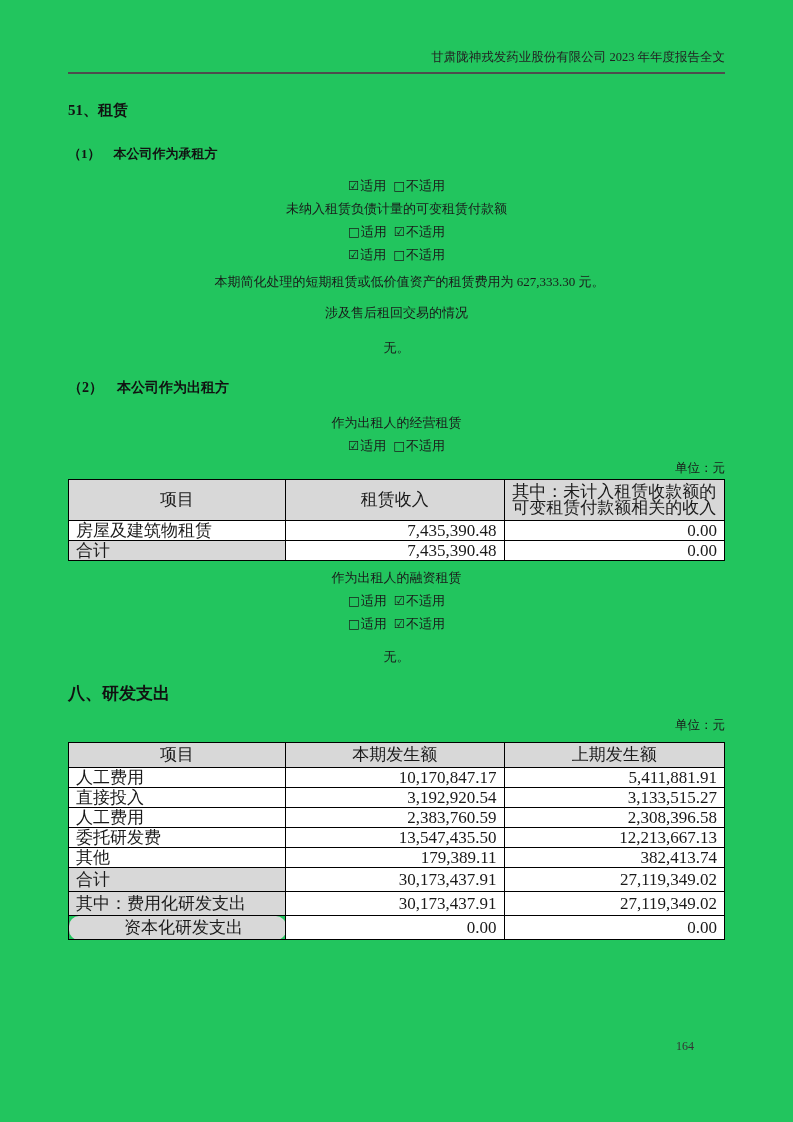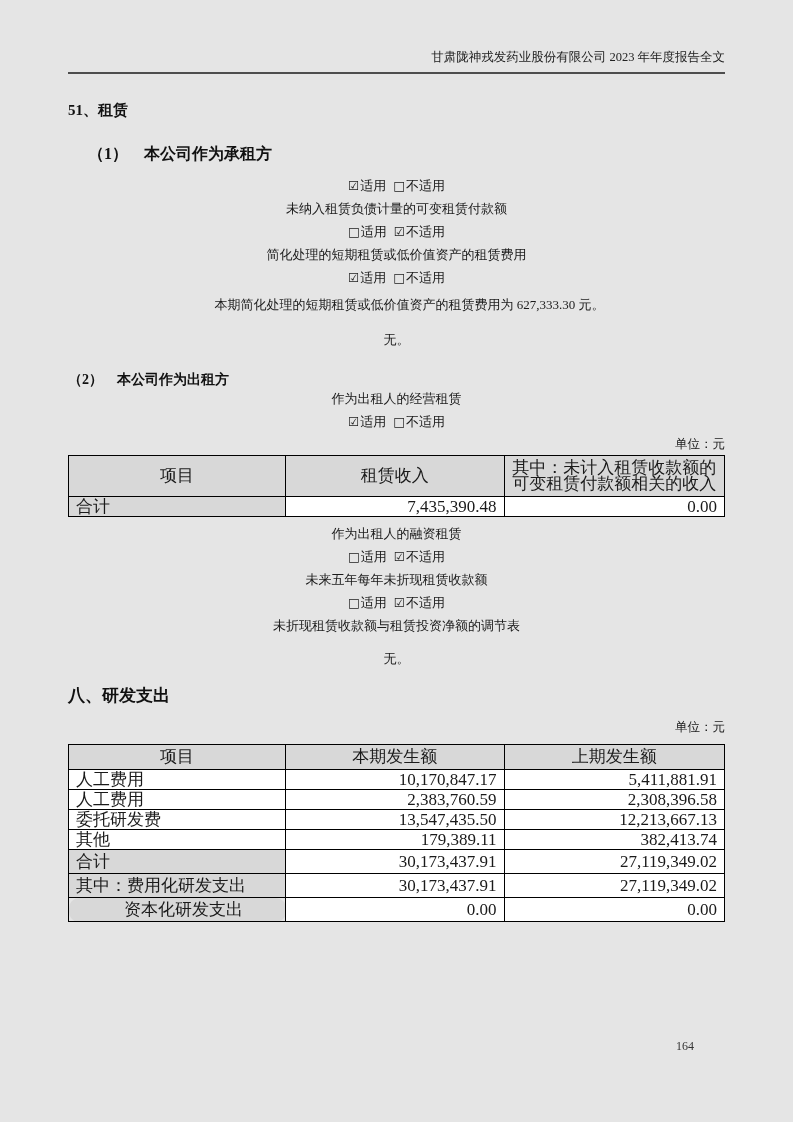--- a/index.html
+++ b/index.html
@@ -1,47 +1,47 @@
 <!DOCTYPE html>
 <html lang="zh"><head>
 <meta charset="utf-8">
 <style>
   html,body { margin:0; padding:0; background:#ffffff; }
   .page {
     position:relative;
     width:793px; height:1122px;
-    background:#e5e5e5;
+    background:#22c55e;
     font-family:"Liberation Serif","DejaVu Serif",serif;
     color:#1a1a1a;
     overflow:hidden;
   }
   .content { margin:0 68px; width:657px; }
 
   .doc-header {
     padding-top:50px;
     padding-bottom:7px;
     border-bottom:2px solid #4d4d4d;
     text-align:right;
     font-size:12.5px;
     line-height:15px;
     color:#222;
   }
 
   h1,h2 { margin:0; font-weight:bold; color:#111; }
   .h-s51 { margin-top:28px; font-size:15px; line-height:17px; }
-  .h-sub { margin-top:27px; font-size:16px; line-height:16px;margin-left:20px; }
+  .h-sub { margin-top:27px; font-size:13px; line-height:16px; }
   .h-sub2 { margin-top:25px; font-size:14px; line-height:16px; }
   .h-rd  { margin-top:21px; font-size:17px; line-height:18px; }
 
   .line { font-size:13px; line-height:14px; margin-top:9px;text-align:center; }
   .mt-first { margin-top:17px; }
   .mt-note  { margin-top:13px; }
   .mt-salelb{ margin-top:17px; }
   .mt-none1 { margin-top:21px; }
-  .mt-oplease { margin-top:4px; }
+  .mt-oplease { margin-top:20px; }
   .mt-finlease { margin-top:10px; }
   .mt-none2 { margin-top:19px; }
 
   .note-indent { text-indent:26px; }
 
   .checkline { font-size:13px; line-height:14px; }
   .cb {
     font-family:"DejaVu Sans",sans-serif;
     font-size:12.5px;
     margin-right:1px;
@@ -103,28 +103,28 @@
     <div class="checkline line mt-first">
       <span class="cb">☑</span><span>适用</span><span class="cb cb-group2">□</span><span>不适用</span>
     </div>
 
     <div class="line">未纳入租赁负债计量的可变租赁付款额</div>
 
     <div class="checkline line">
       <span class="cb">□</span><span>适用</span><span class="cb cb-group2">☑</span><span>不适用</span>
     </div>
 
-    <div class="line">简化处理的短期租赁或低价值资产的租赁费用</div>
 
     <div class="checkline line">
       <span class="cb">☑</span><span>适用</span><span class="cb cb-group2">□</span><span>不适用</span>
     </div>
 
     <div class="line mt-note note-indent">本期简化处理的短期租赁或低价值资产的租赁费用为 627,333.30 元。</div>
 
+    <div class="line mt-salelb">涉及售后租回交易的情况</div>
 
     <div class="line mt-none1">无。</div>
 
     <h2 class="h-sub2">（2）　本公司作为出租方</h2>
 
     <div class="line mt-oplease">作为出租人的经营租赁</div>
 
     <div class="checkline line">
       <span class="cb">☑</span><span>适用</span><span class="cb cb-group2">□</span><span>不适用</span>
     </div>
@@ -139,40 +139,43 @@
         </colgroup>
       <thead>
         <tr>
           <th>项目</th>
           <th>租赁收入</th>
           <th>其中：未计入租赁收款额的可变租赁付款额相关的收入</th>
         </tr>
       </thead>
       <tbody>
         <tr>
+          <td class="item">房屋及建筑物租赁</td>
+          <td class="num">7,435,390.48</td>
+          <td class="num">0.00</td>
+        </tr>
+        <tr>
           <td class="item gray">合计</td>
           <td class="num">7,435,390.48</td>
           <td class="num">0.00</td>
         </tr>
       </tbody>
     </table>
 
     <div class="line mt-finlease">作为出租人的融资租赁</div>
 
     <div class="checkline line">
       <span class="cb">□</span><span>适用</span><span class="cb cb-group2">☑</span><span>不适用</span>
     </div>
 
-    <div class="line">未来五年每年未折现租赁收款额</div>
 
     <div class="checkline line">
       <span class="cb">□</span><span>适用</span><span class="cb cb-group2">☑</span><span>不适用</span>
     </div>
 
-    <div class="line">未折现租赁收款额与租赁投资净额的调节表</div>
 
     <div class="line mt-none2">无。</div>
 
     <h1 class="h-rd">八、研发支出</h1>
 
     <div class="unit-line rd">单位：元</div>
 
     <table class="rd-table">
       <colgroup>
           <col style="width:33.1%">
@@ -186,20 +189,25 @@
           <th>上期发生额</th>
         </tr>
       </thead>
       <tbody>
         <tr>
           <td class="item">人工费用</td>
           <td class="num">10,170,847.17</td>
           <td class="num">5,411,881.91</td>
         </tr>
         <tr>
+          <td class="item">直接投入</td>
+          <td class="num">3,192,920.54</td>
+          <td class="num">3,133,515.27</td>
+        </tr>
+        <tr>
           <td class="item">人工费用</td>
           <td class="num">2,383,760.59</td>
           <td class="num">2,308,396.58</td>
         </tr>
         <tr>
           <td class="item">委托研发费</td>
           <td class="num">13,547,435.50</td>
           <td class="num">12,213,667.13</td>
         </tr>
         <tr>

